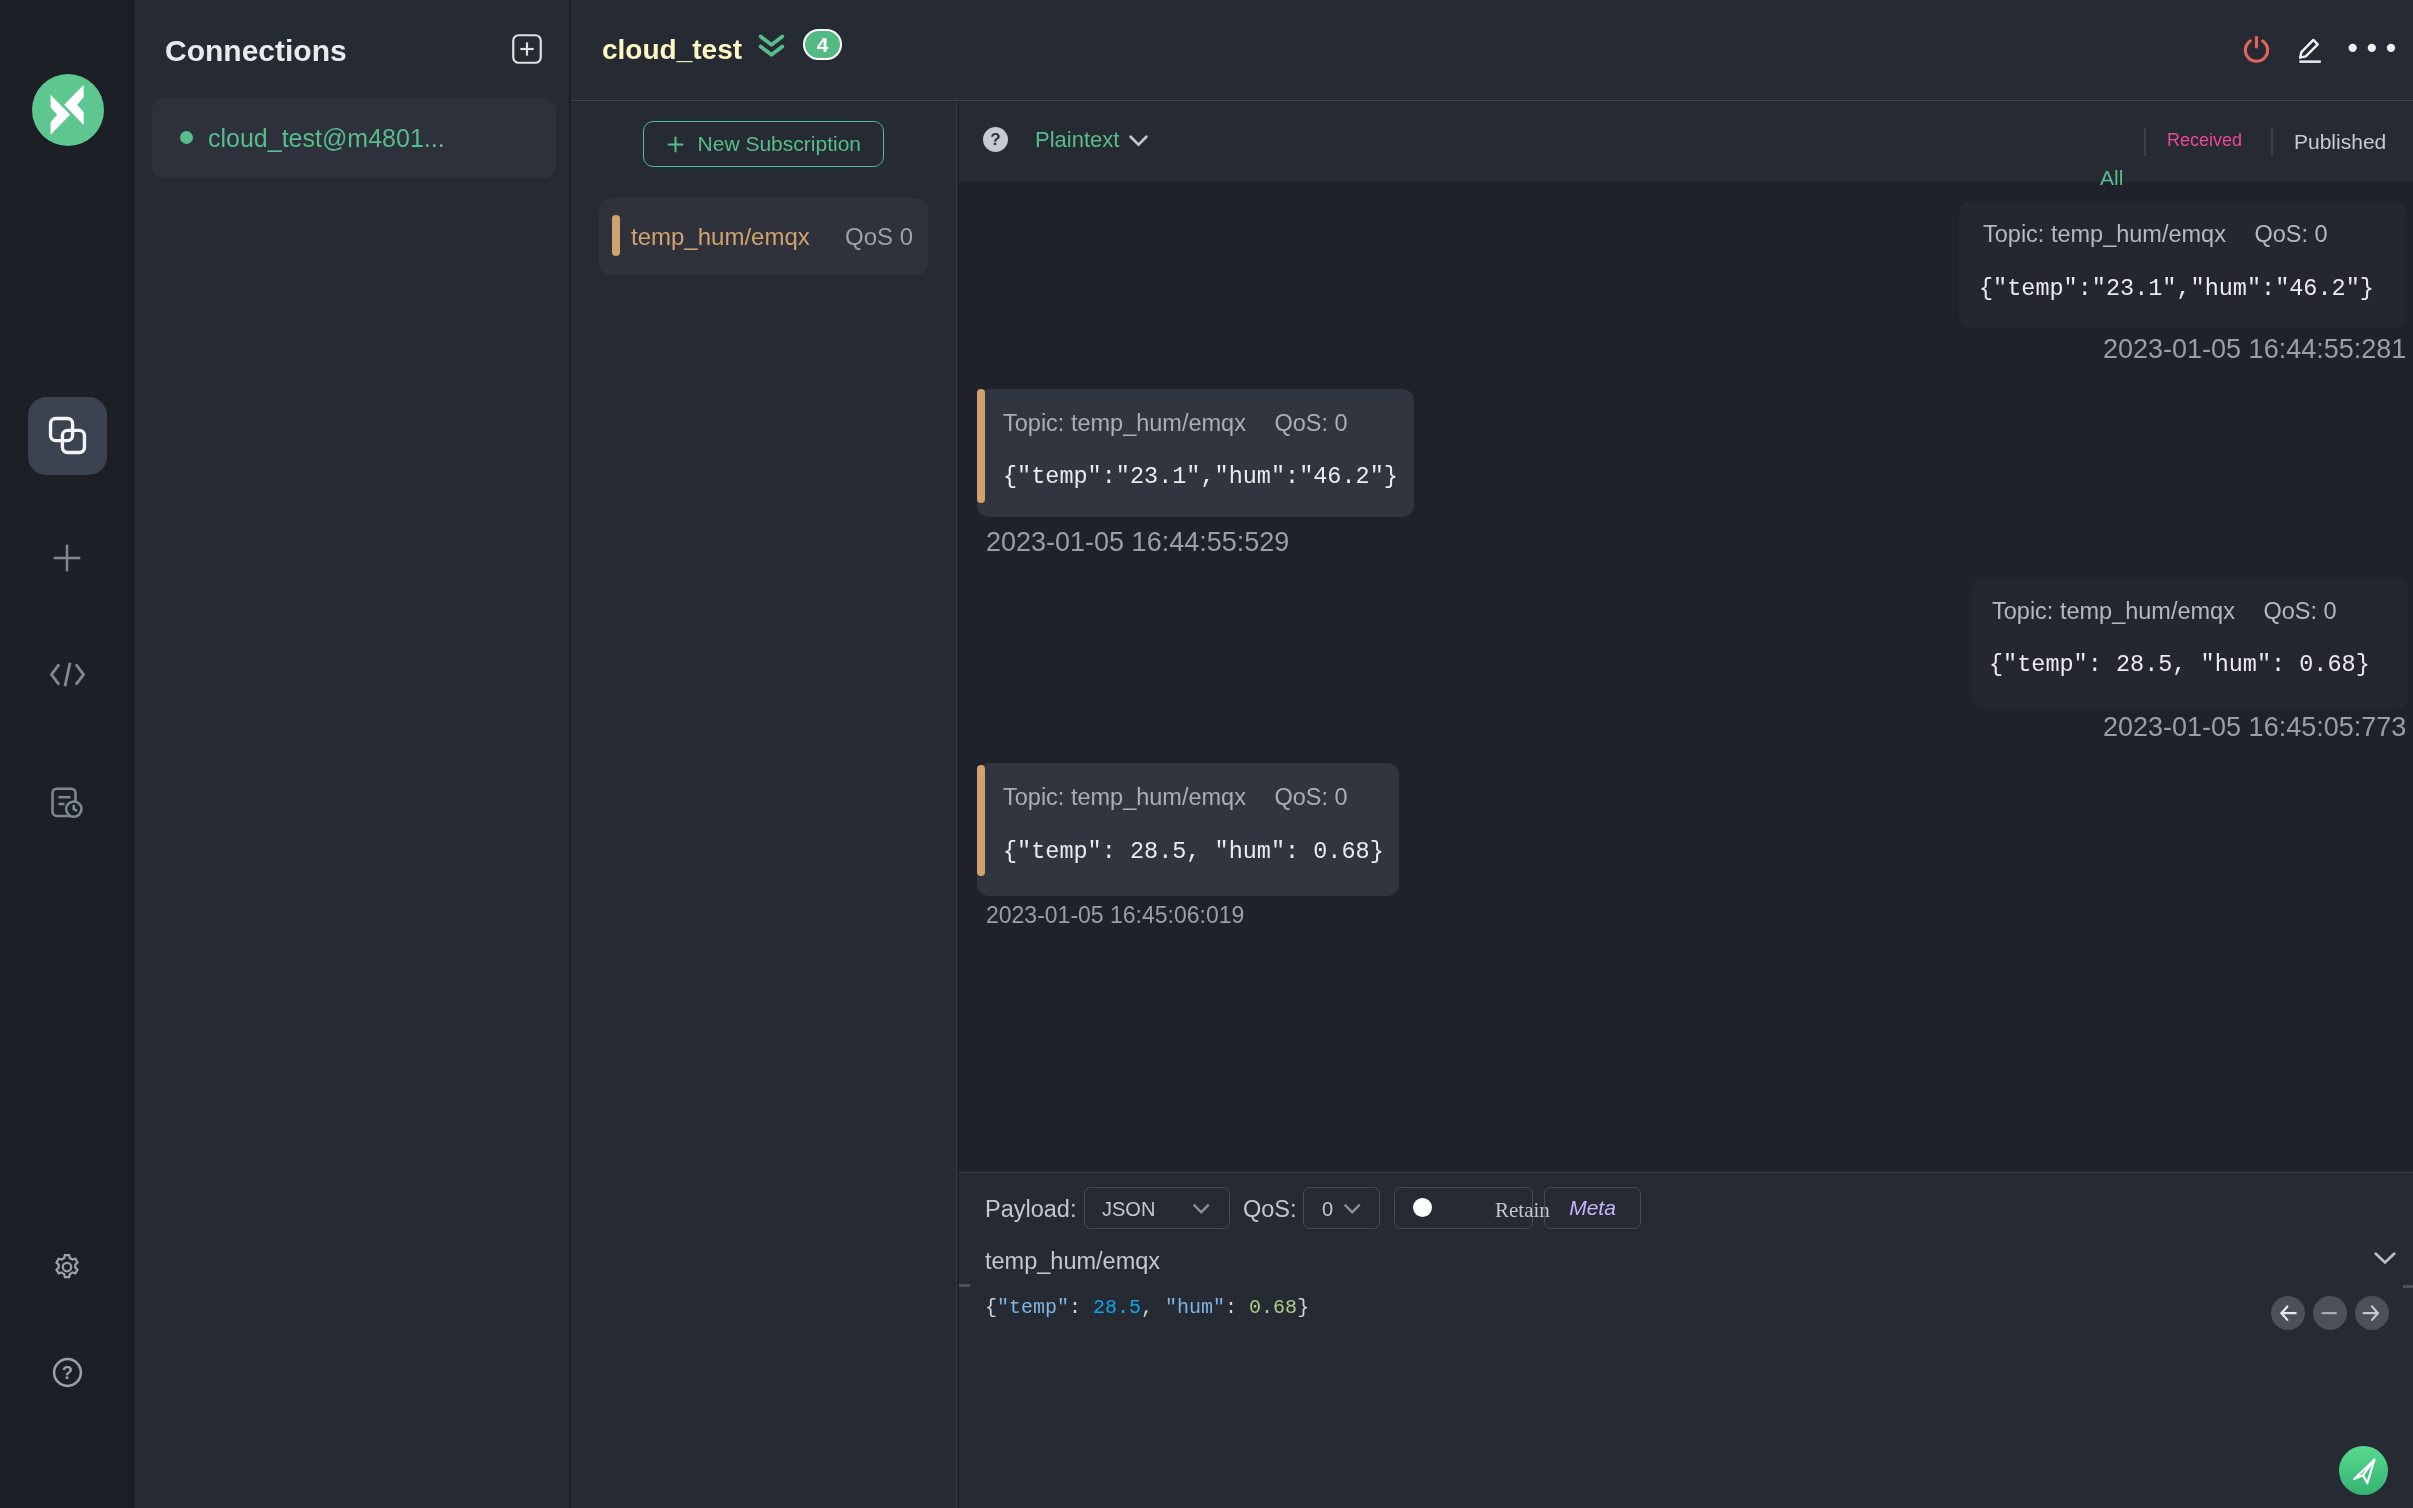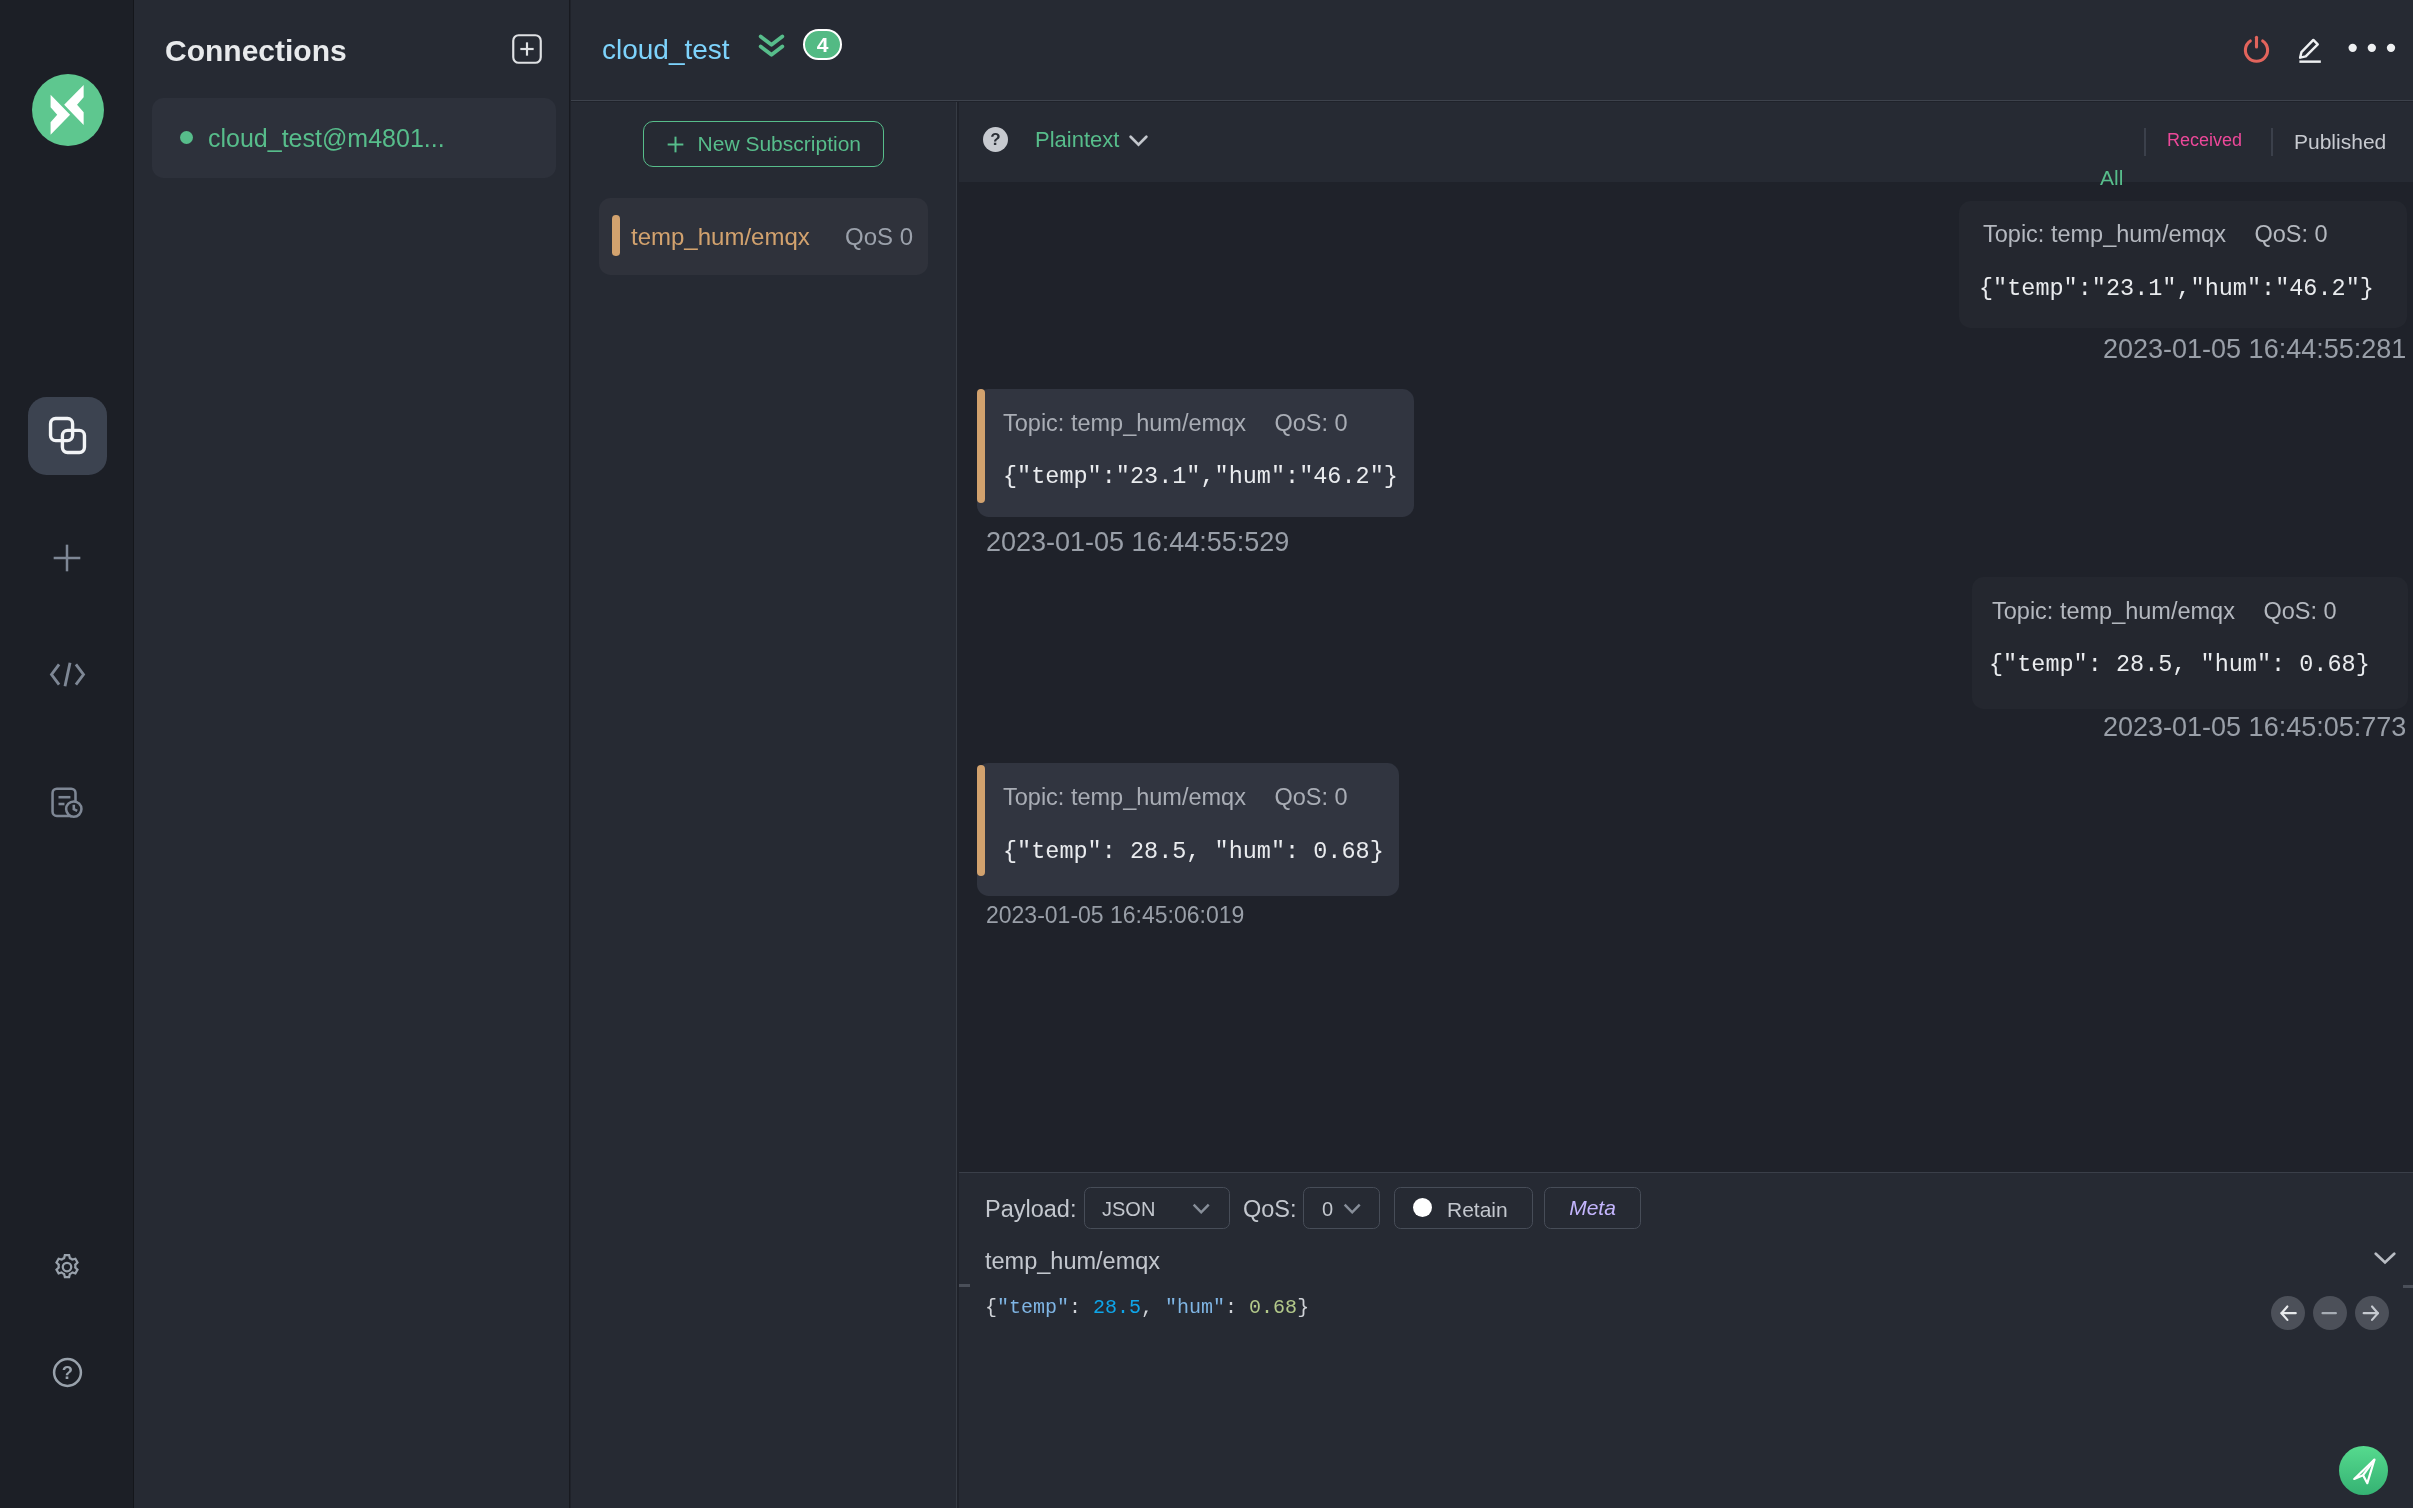--- a/index.html
+++ b/index.html
@@ -62,21 +62,21 @@
   <svg class="abs" style="left:512px;top:34px;" width="30" height="30" viewBox="0 0 36 36" fill="none">
     <rect x="1.5" y="1.5" width="33" height="33" rx="6.5" stroke="#dfe1e4" stroke-width="2.6"></rect>
     <line x1="18" y1="10" x2="18" y2="26" stroke="#dfe1e4" stroke-width="2.6"></line>
     <line x1="10" y1="18" x2="26" y2="18" stroke="#dfe1e4" stroke-width="2.6"></line>
   </svg>
   <div class="abs" style="left:152px;top:98px;width:404px;height:80px;background:#2d313b;border-radius:11.7px;"></div>
   <div class="abs" style="left:180px;top:131px;width:13.4px;height:13.4px;border-radius:6.7px;background:#57bd8b;"></div>
   <div class="abs" style="left:208px;top:124px;font-size:25px;color:#57bd8b;">cloud_test@m4801...</div>
 
   <div class="abs" style="left:571px;top:0;width:1843px;height:101px;background:#262a33;border-bottom:1.7px solid #3d424c;"></div>
-  <div class="abs" style="left:602px;top:34px;font-size:28px;font-weight:400;color:#7dd3fc;">cloud_test</div>
+  <div class="abs" style="left:602px;top:34px;font-size:28px;font-weight:700;color:#fef9c3;">cloud_test</div>
   <svg class="abs" style="left:758px;top:34px;" width="27" height="25" viewBox="0 0 32 30" fill="none" stroke="#57bd8b" stroke-width="4.5" stroke-linecap="round" stroke-linejoin="round">
     <path d="M3 3 L16 13 L29 3"></path>
     <path d="M3 15 L16 25 L29 15"></path>
   </svg>
   <div class="abs vc" style="left:803px;top:29px;width:39px;height:31px;background:#53ba84;border:2.5px solid #fff;border-radius:16px;justify-content:center;">
     <span style="font-size:21px;font-weight:700;color:#fff;">4</span>
   </div>
 
   <svg class="abs" style="left:2241px;top:34px;" width="31" height="31" viewBox="0 0 24 24" fill="none" stroke="#e2645c" stroke-width="2.4" stroke-linecap="round">
     <path d="M7.2 5.4 a8.6 8.6 0 1 0 9.6 0"></path>
@@ -151,21 +151,21 @@
       <path d="M2 2 L11 11 L20 2"></path>
     </svg>
   <div class="abs" style="left:1243px;top:1196px;font-size:23.5px;color:#c3c7ce;">QoS:</div>
   <div class="abs" style="left:1303px;top:1187px;width:77px;height:42px;border:1.7px solid #474d58;border-radius:6.7px;"></div>
   <div class="abs" style="left:1322px;top:1198px;font-size:20px;color:#c3c7ce;">0</div>
   <svg class="abs" style="left:1343px;top:1203px;" width="18.4" height="11" viewBox="0 0 22 13" fill="none" stroke="#878e99" stroke-width="3">
       <path d="M2 2 L11 11 L20 2"></path>
     </svg>
   <div class="abs" style="left:1394px;top:1187px;width:139px;height:42px;border:1.7px solid #474d58;border-radius:6.7px;"></div>
   <div class="abs" style="left:1413px;top:1198px;width:19px;height:19px;border-radius:50%;background:#fff;"></div>
-  <div class="abs" style="left:1447px;top:1198px;font-size:21px;color:#c3c7ce;">Retain</div>
+  <div class="abs" style="left:1495px;top:1198px;font-size:21px;color:#c3c7ce;font-family:Liberation Serif, serif;">Retain</div>
   <div class="abs vc" style="left:1544px;top:1187px;width:97px;height:42px;border:1.7px solid #474d58;border-radius:6.7px;justify-content:center;">
     <span style="font-size:21px;color:#c4b5fd;font-style:italic;">Meta</span>
   </div>
   <svg class="abs" style="left:2374px;top:1252px;" width="22" height="12.6" viewBox="0 0 26 15" fill="none" stroke="#b9bdc4" stroke-width="3.2" stroke-linecap="round">
       <path d="M2 2 L13 12.5 L24 2"></path>
     </svg>
   <div class="abs" style="left:985px;top:1248px;font-size:23.5px;color:#c3c7ce;">temp_hum/emqx</div>
   <div class="abs" style="left:959px;top:1284px;width:11px;height:2.5px;background:#4a4f59;"></div>
   <div class="abs" style="left:2403px;top:1285px;width:10px;height:2.5px;background:#4a4f59;"></div>
   <div class="abs mono" style="left:985px;top:1296px;font-size:20px;color:#d0d3d8;">{<span style="color:#7fb5e4;">"temp"</span>: <span style="color:#0ea5e9;">28.5</span>, <span style="color:#7fb5e4;">"hum"</span>: <span style="color:#b3c98a;">0.68</span>}</div>

